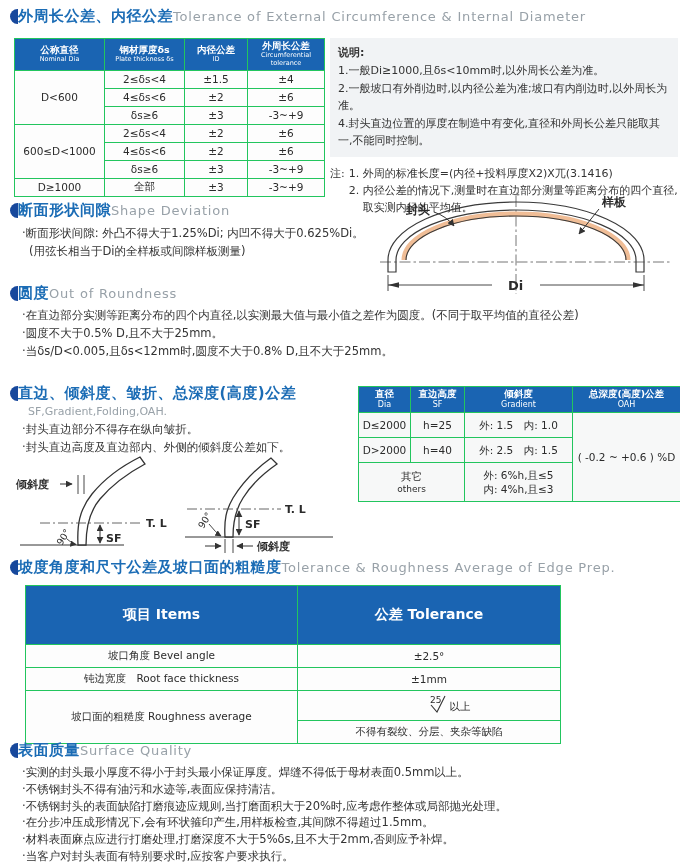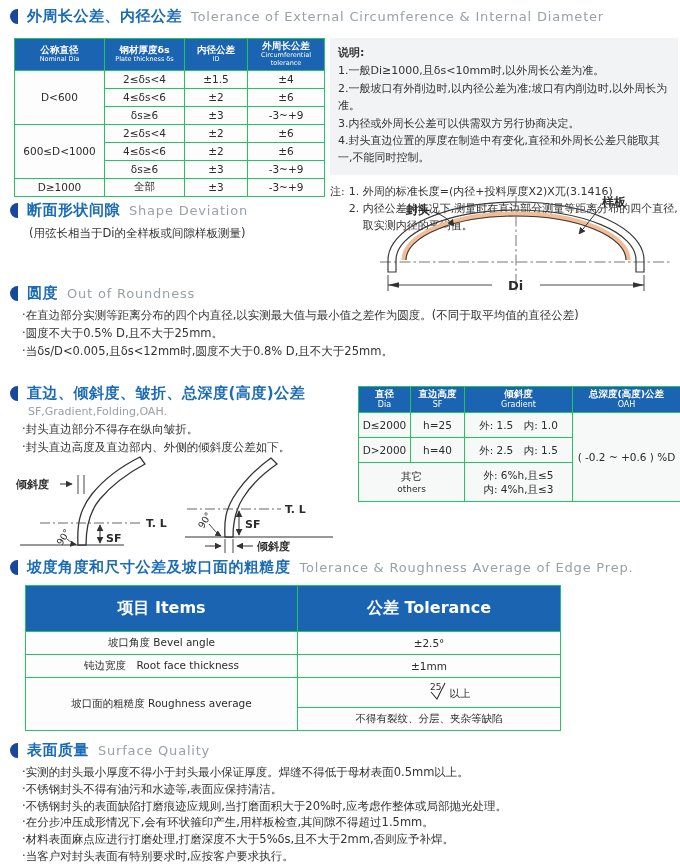--- a/index.html
+++ b/index.html
@@ -3,40 +3,40 @@
 <meta charset="utf-8">
 <style>
   html,body{margin:0;padding:0;}
   body{
     width:680px;height:867px;position:relative;overflow:hidden;
     background:#ffffff;color:#2b2b2b;
     font-family:"DejaVu Sans","Liberation Sans",sans-serif;
   }
   .abs{position:absolute;}
   
-  .sec-hd{position:absolute;display:flex;align-items:center;gap:9px;white-space:nowrap;}
+  .sec-hd{position:absolute;display:flex;align-items:center;white-space:nowrap;}
   .sec-hd .bullet{width:8px;height:15px;background:#17489c;border-radius:8px 0 0 8px;flex:0 0 auto;}
   .sec-zh{font-size:15px;font-weight:bold;color:#1b6cb5;letter-spacing:.5px;}
   .sec-en{font-size:13px;color:#98a1a8;letter-spacing:.8px;}
   .sub-en{position:absolute;font-size:11px;color:#98a1a8;}
   
   .blist{position:absolute;font-size:11.5px;line-height:1.55;color:#333;}
   .blist .cont{padding-left:7px;}
   
   table{border-collapse:collapse;table-layout:fixed;}
   th,td{border:1px solid #22c55e;text-align:center;vertical-align:middle;}
   th{background:#1a64b2;color:#fff;font-weight:bold;padding:2px 1px;}
   .th-zh{font-size:9.5px;line-height:1.15;}
   .th-en{font-size:6.5px;font-weight:normal;line-height:1.2;}
   .t1{width:310px;}
   .t1 td{font-size:10.5px;height:17px;padding:0 2px;background:#fdfdfd;}
   .t2{width:322px;}
   .t2 td{font-size:10.5px;padding:5px 2px;background:#f7f8f8;line-height:1.35;}
   .t3{width:535px;}
-  .t3 th{font-size:16px;padding:12px;}
+  .t3 th{font-size:14px;padding:20px;}
   .t3 td{font-size:10.5px;padding:4px 3px;background:#fdfdfd;}
   .cell-sub{font-size:9px;}
   
   .right-col{position:absolute;left:330px;top:38px;width:348px;}
   .notes-box{background:#f1f3f5;padding:6px 4px 8px 8px;font-size:11px;line-height:1.58;color:#333;}
   .notes-box .nt{margin-bottom:1px;font-weight:bold;}
   .remarks{margin-top:8px;font-size:11px;line-height:1.55;color:#333;display:flex;gap:4px;}
   .remarks .items div{padding-left:14px;text-indent:-14px;}
   svg text{fill:#2b2b2b;}
   .rough-flex{display:inline-flex;align-items:flex-end;gap:2px;justify-content:center;margin-left:40px;}
@@ -117,38 +117,38 @@
       <td>-3~+9</td>
     </tr>
   </tbody>
 </table>
 
 <div class="right-col">
   <div class="notes-box">
     <div class="nt">说明:</div>
     <div>1.一般Di≥1000,且δs&lt;10mm时,以外周长公差为准。</div>
     <div>2.一般坡口有外削边时,以内径公差为准;坡口有内削边时,以外周长为准。</div>
-    <div>3.内径或外周长公差可以供需双方另行协商决定。</div>
     <div>4.封头直边位置的厚度在制造中有变化,直径和外周长公差只能取其一,不能同时控制。</div>
   </div>
   <div class="remarks">
     <span>注:</span>
     <span class="items">
       <div>1. 外周的标准长度=(内径+投料厚度X2)X兀(3.1416)</div>
       <div>2. 内径公差的情况下,测量时在直边部分测量等距离分布的四个直径,取实测内径的平均值。</div>
     </span>
   </div>
 </div>
 
 <div class="sec-hd" style="left:10px;top:201px;">
   <span class="bullet"></span>
   <span class="sec-zh">断面形状间隙</span>
   <span class="sec-en">Shape Deviation</span>
 </div>
 <div class="blist" style="left:22px;top:225px;width:360px;">
+  <div>·断面形状间隙: 外凸不得大于1.25%Di; 内凹不得大于0.625%Di。</div>
   <div class="cont">(用弦长相当于Di的全样板或间隙样板测量)</div>
 </div>
 
 <svg class="abs" style="left:378px;top:190px;" width="296" height="112" viewBox="0 0 296 112">
   <defs>
     <marker id="arrA" viewBox="0 0 10 10" refX="9" refY="5" markerWidth="7" markerHeight="7" orient="auto-start-reverse">
       <path d="M0,0L10,5L0,10z" fill="#333"></path>
     </marker>
   </defs>
 

